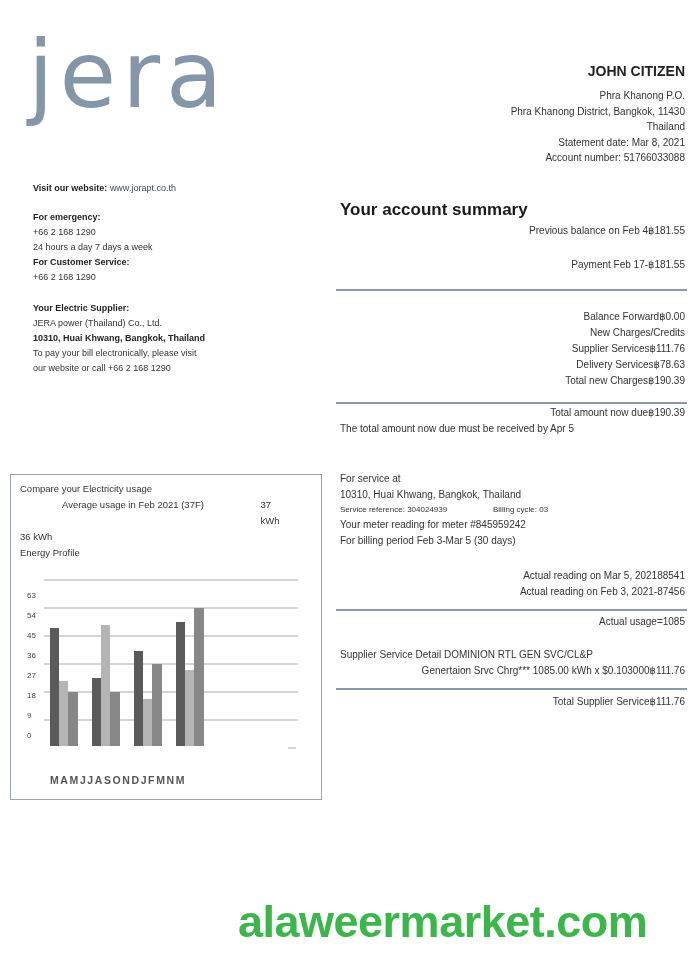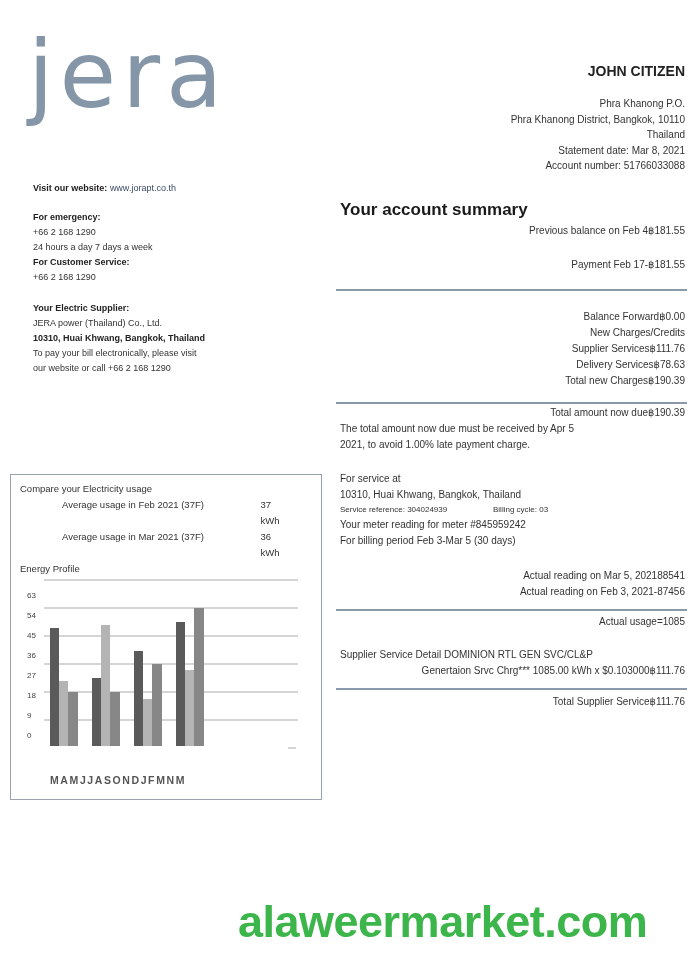--- a/index.html
+++ b/index.html
@@ -2,21 +2,21 @@
 <html><head>
 <meta charset="utf-8">
 <style>
   html, body { margin:0; padding:0; background:#ffffff; }
   body { width:693px; height:962px; position:relative; overflow:hidden;
          font-family:"Liberation Sans", sans-serif; color:#2b2b2b; }
   .abs { position:absolute; }
   .logo { left:28px; top:30px; font-family:"DejaVu Sans", sans-serif; font-size:92px;
           letter-spacing:6px; color:#8496a7; line-height:1; font-weight:400; }
   .hdr { right:8px; top:62px; text-align:right; font-size:10px; line-height:15.5px; color:#333; }
-  .hdr .name { font-size:14px; font-weight:bold; color:#222; line-height:18px; margin-bottom:16px; }
+  .hdr .name { font-size:14px; font-weight:bold; color:#222; line-height:18px; margin-bottom:8px; }
   .left { left:33px; font-size:9px; line-height:15px; color:#333; }
   .left b { color:#222; }
   .left .link { color:#3a4a66; }
   .right { left:340px; width:345px; }
   .title { left:340px; top:200px; font-size:17px; font-weight:bold; color:#1a1a1a; }
   .row { display:flex; justify-content:flex-end; font-size:10px; line-height:16px; color:#333; }
   .row .v { text-align:right; }
   .hr { height:2px; background:#8a9aab; left:336px; width:351px; }
   .txt { font-size:10px; line-height:16px; color:#333; }
   .small { font-size:8px; }
@@ -31,21 +31,21 @@
   .wm { left:238px; top:896px; font-size:45px; font-weight:bold; color:#3cb54a; letter-spacing:-0.5px; }
 </style>
 </head>
 <body>
 
 <div class="abs logo">jera</div>
 
 <div class="abs hdr">
   <div class="name">JOHN CITIZEN</div>
   <div>Phra Khanong P.O.</div>
-  <div>Phra Khanong District, Bangkok, 10110</div>
+  <div>Phra Khanong District, Bangkok, 11430</div>
   <div>Thailand</div>
   <div>Statement date: Mar 8, 2021</div>
   <div>Account number: 51766033088</div>
 </div>
 
 <div class="abs left" style="top:181px;">
   <b>Visit our website:</b>
   <span class="link">www.jorapt.co.th</span>
 </div>
 <div class="abs left" style="top:210px;">
@@ -101,21 +101,20 @@
     </div>
 </div>
 <div class="abs hr" style="top:402px;"></div>
 
 <div class="abs right" style="top:405px;">
   <div class="row">
       <span>Total amount now due</span>
       <span class="v">฿190.39</span>
     </div>
   <div class="txt">The total amount now due must be received by Apr 5</div>
-  <div class="txt">2021, to avoid 1.00% late payment charge.</div>
 </div>
 
 <div class="abs right" style="top:471px;">
   <div class="txt">For service at</div>
   <div class="txt">10310, Huai Khwang, Bangkok, Thailand</div>
   <div class="txt small" style="display:flex;line-height:14px;">
     <span style="width:153px;">Service reference: 304024939</span>
     <span>Billing cycle: 03</span>
   </div>
   <div class="txt">Your meter reading for meter #845959242</div>
@@ -156,21 +155,20 @@
 </div>
 
 <div class="abs frame"></div>
 <div class="abs chart-head">
   <div>Compare your Electricity usage</div>
   <div class="r">
       <span class="l">Average usage in Feb 2021 (37F)</span>
       <span>37 kWh</span>
     </div>
   <div class="r">
-      <span class="l">Average usage in Mar 2021 (37F)</span>
       <span>36 kWh</span>
     </div>
   <div>Energy Profile</div>
 </div>
 
 <div class="abs" style="left:0;top:0;width:0;height:0;">
 
   <div class="grid" style="left:44px;top:579px;width:254px;"></div>
   <div class="grid" style="left:44px;top:607px;width:254px;"></div>
   <div class="grid" style="left:44px;top:635px;width:254px;"></div>

